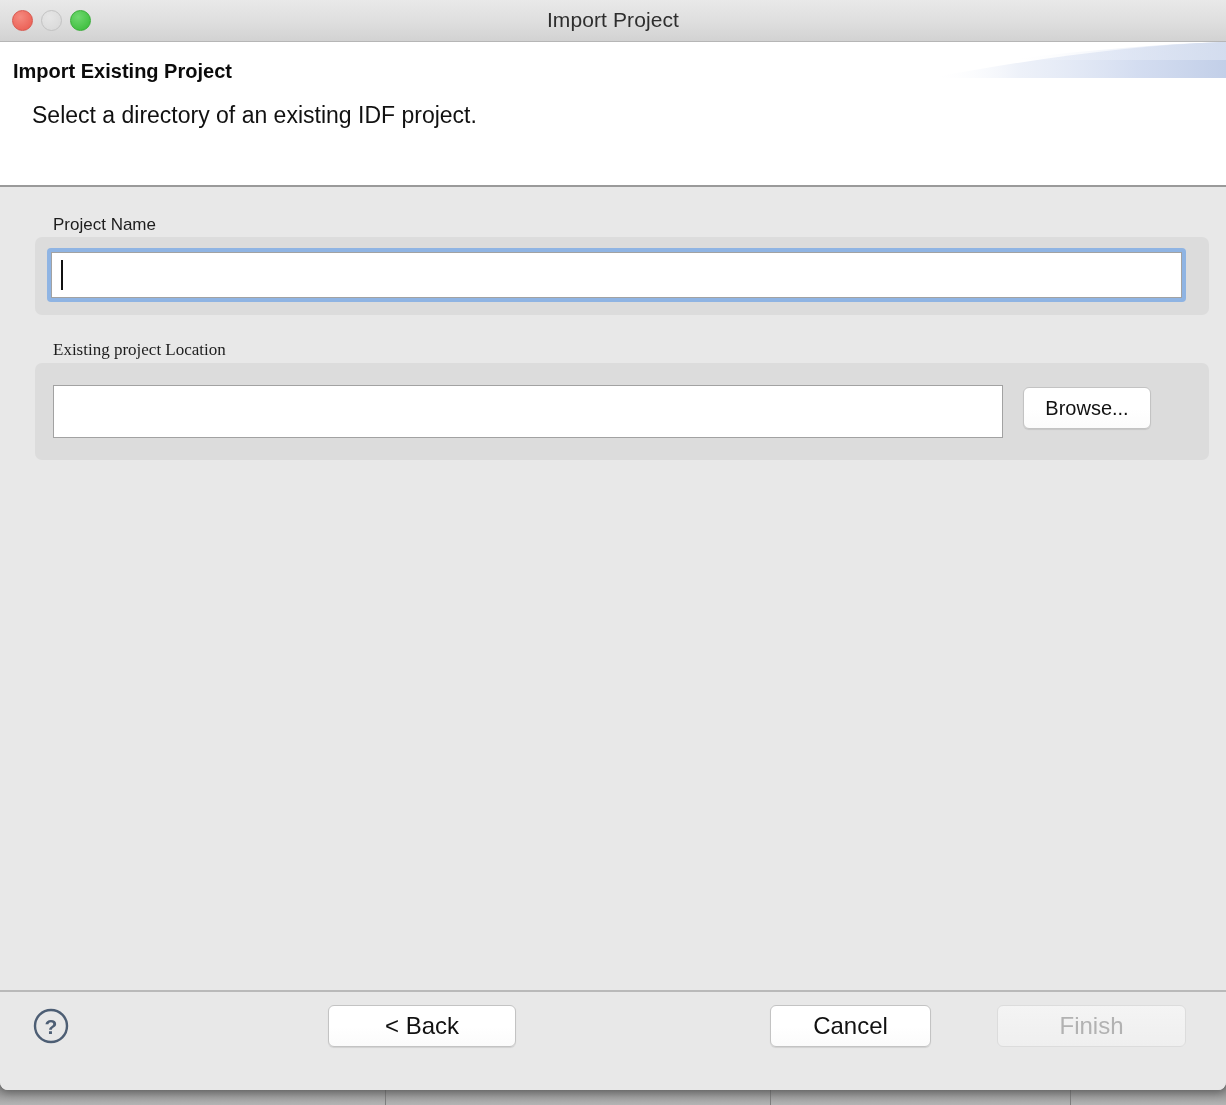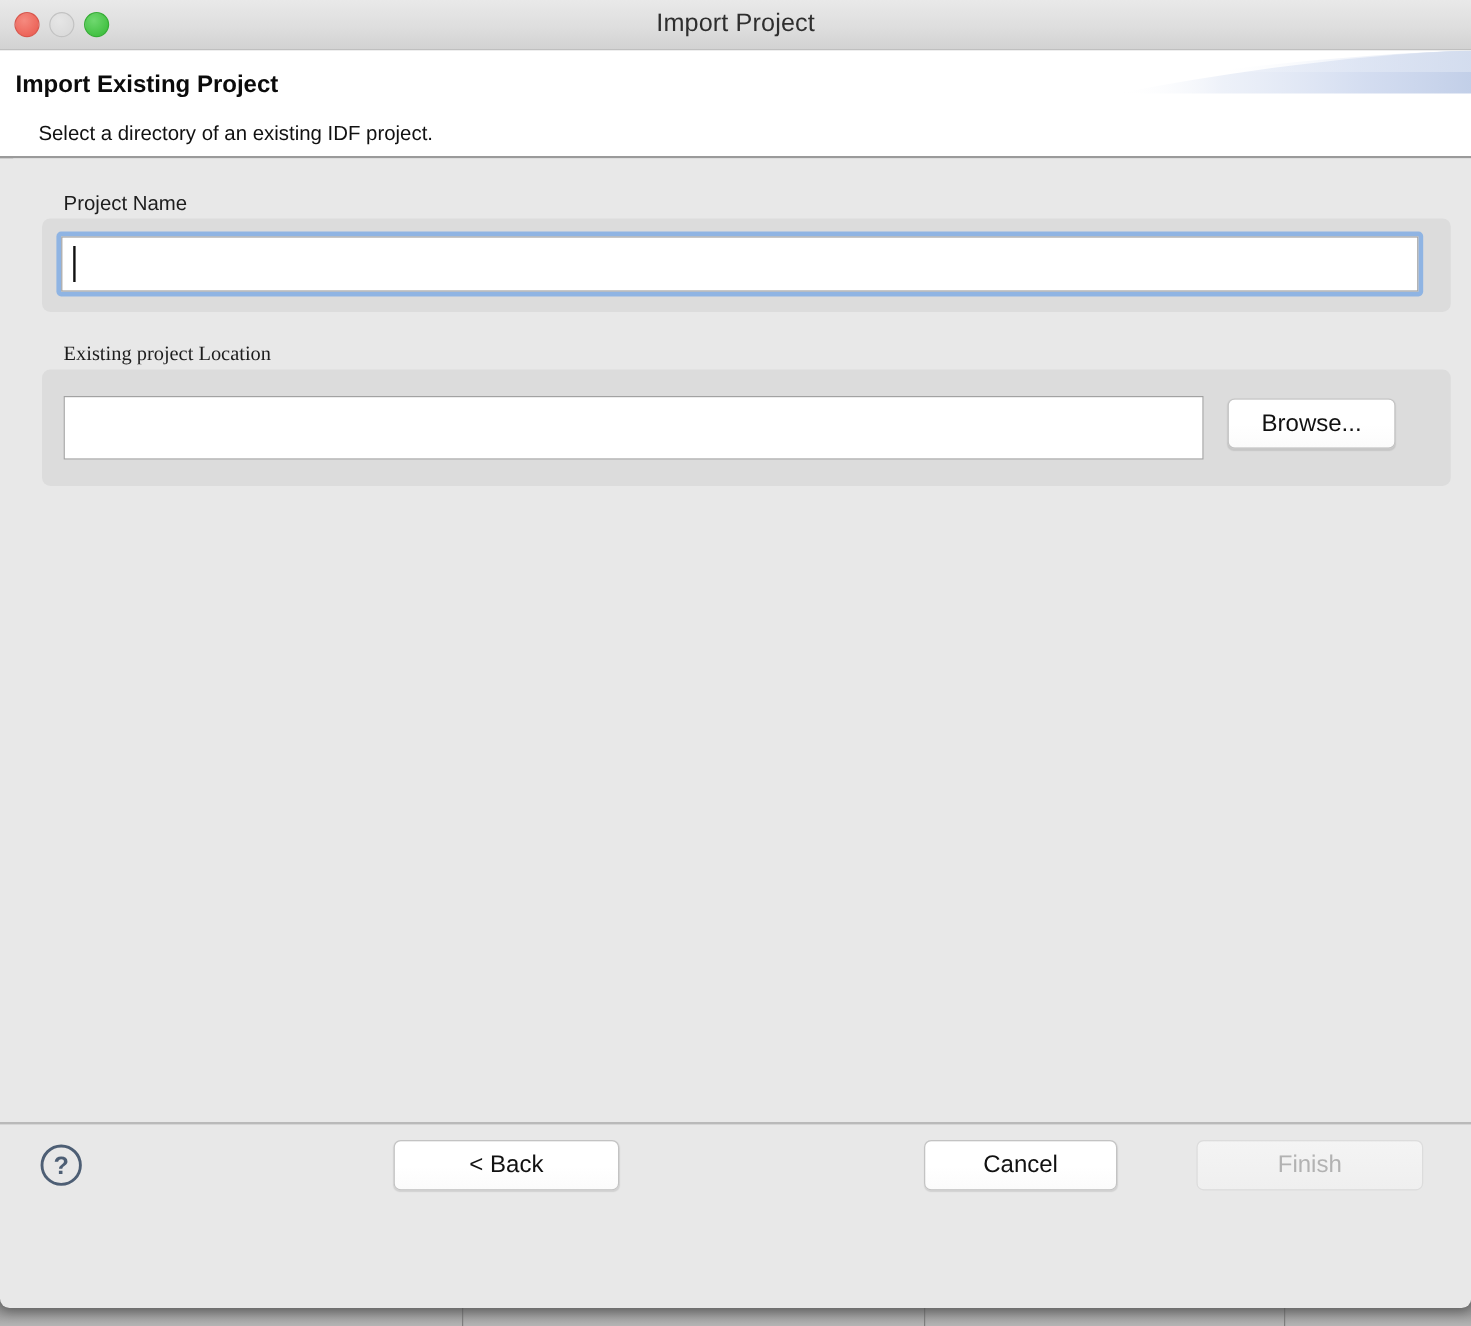--- a/index.html
+++ b/index.html
@@ -71,21 +71,21 @@
     left: 0; right: 0; top: 8px;
     text-align: center;
     font-size: 21px;
     color: #2e2e2e;
     letter-spacing: 0.1px;
   }
 
   
   .header {
     position: relative;
-    height: 90px;
+    height: 145px;
     background: #ffffff;
     border-bottom: 2px solid #9a9a9a;
     box-sizing: border-box;
     overflow: hidden;
   }
   .banner {
     position: absolute;
     right: 0; top: 0;
     width: 340px; height: 86px;
     overflow: hidden;
@@ -94,21 +94,21 @@
   .header-title {
     position: absolute;
     left: 13px; top: 18px;
     font-size: 20px;
     font-weight: bold;
     color: #0b0b0b;
   }
   .header-desc {
     position: absolute;
     left: 32px; top: 60px;
-    font-size: 17px;
+    font-size: 23px;
     color: #111111;
   }
 
   
   .body {
     position: relative;
     height: 803px;
     background: #e8e8e8;
     margin-left: 11px;
   }
@@ -148,21 +148,21 @@
   @keyframes blink { 50% { opacity: 0; } }
 
   
   .btn {
     position: absolute;
     box-sizing: border-box;
     border-radius: 6px;
     border: 1px solid #c3c3c3;
     background: linear-gradient(to bottom, #ffffff 0%, #ffffff 52%, #fbfbfb 100%);
     box-shadow: 0 1px 1px rgba(0,0,0,0.10);
-    font-size: 20px;
+    font-size: 24px;
     color: #111111;
     display: flex;
     align-items: center;
     justify-content: center;
     cursor: default;
     user-select: none;
   }
   .btn.small { font-size: 20px; }
   .btn.disabled {
     background: linear-gradient(to bottom, #f4f4f4 0%, #efefef 100%);
@@ -238,21 +238,21 @@
         <div class="focus-ring" style="left:12px; top:11px; width:1139px; height:54px;"></div>
         <input class="text-input" type="text" style="left: 16px; top: 15px; width: 1131px; height: 46px;" value="" placeholder="">
         <div class="caret" style="left:26px; top:23px; height:30px;"></div>
       </div>
 
       <div class="field-label" style="left:42px; top:153px;font-family:Liberation Serif, serif;">Existing project Location</div>
       <div class="group" style="left:24px; top:176px; width:1174px; height:97px;">
         <div style="position:absolute; left:18px; top:22px; width:950px; height:53px;">
           <input class="text-input" type="text" style="left: 0px; top: 0px; width: 950px; height: 53px;" value="" placeholder="">
         </div>
-        <div class="btn small" style="left:988px; top:24px; width:140px; height:42px;">Browse...</div>
+        <div class="btn small" style="left:988px; top:24px; width:128px; height:42px;">Browse...</div>
       </div>
 
     </div>
 
     <div class="footer">
       <div class="help-btn">
         <svg width="36" height="36" viewBox="0 0 36 36" xmlns="http://www.w3.org/2000/svg">
           <circle cx="18" cy="18" r="16" fill="none" stroke="#4d5e74" stroke-width="2.4"></circle>
           <text x="18" y="25.5" text-anchor="middle" font-family="Liberation Sans, sans-serif" font-size="21" font-weight="bold" fill="#4d5e74">?</text>
         </svg>

